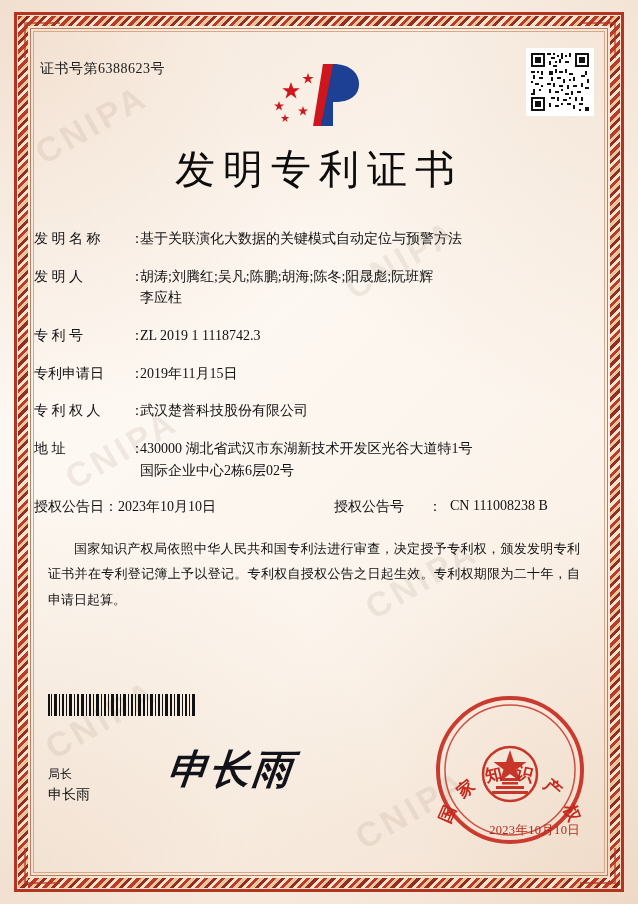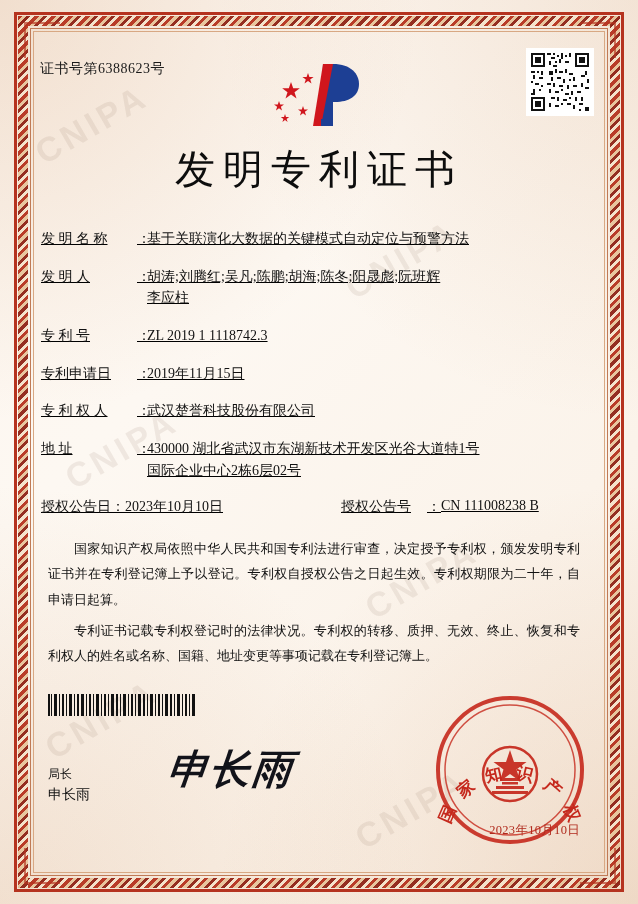--- a/index.html
+++ b/index.html
@@ -150,24 +150,23 @@
     font-family: "DejaVu Serif", serif;
     font-size: 40px;
     font-weight: normal;
     letter-spacing: 8px;
     color: #0d0d0d;
   }
 
   
   .fields {
     position: absolute;
-    left: 41px;
+    left: 34px;
     top: 228px;
     width: 548px;
-    text-decoration: underline;
   }
   .row {
     display: flex;
     align-items: flex-start;
     margin-bottom: 16px;
     font-size: 14px;
     color: #111;
     line-height: 1.55;
   }
   .row .label {
@@ -189,21 +188,21 @@
   }
 
   .row-dual {
     display: flex;
     align-items: flex-end;
     margin-bottom: 16px;
     font-size: 14px;
     color: #111;
   }
   .dual-left { display: flex; width: 300px; flex: 0 0 300px; }
-  .dual-right { display: flex; flex: 1 1 auto; }
+  .dual-right { display: flex; flex: 1 1 auto; gap: 8px; }
   .dual-right .label { width: 86px; flex: 0 0 86px; }
 
   
   .paragraphs {
     position: absolute;
     left: 48px;
     top: 536px;
     width: 548px;
     font-size: 13px;
     line-height: 1.95;
@@ -451,21 +450,20 @@
         <div class="label">授权公告号</div>
         <div class="colon">：</div>
         <div class="value">CN 111008238 B</div>
       </div>
     </div>
 
   </div>
 
   <div class="paragraphs">
     <p>国家知识产权局依照中华人民共和国专利法进行审查，决定授予专利权，颁发发明专利证书并在专利登记簿上予以登记。专利权自授权公告之日起生效。专利权期限为二十年，自申请日起算。</p>
-    <p>专利证书记载专利权登记时的法律状况。专利权的转移、质押、无效、终止、恢复和专利权人的姓名或名称、国籍、地址变更等事项记载在专利登记簿上。</p>
   </div>
 
   <div class="barcode">
     <svg width="148" height="22" shape-rendering="crispEdges">
       <g fill="#111">
         <rect x="0" y="0" width="2" height="22"></rect>
           <rect x="3" y="0" width="1" height="22"></rect>
         <rect x="6" y="0" width="3" height="22"></rect>
           <rect x="11" y="0" width="1" height="22"></rect>
         <rect x="14" y="0" width="2" height="22"></rect>

